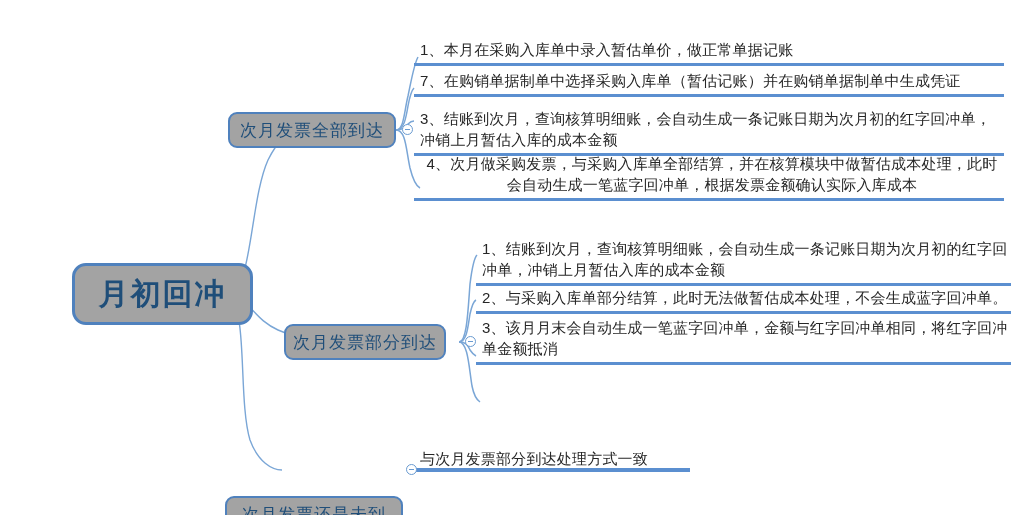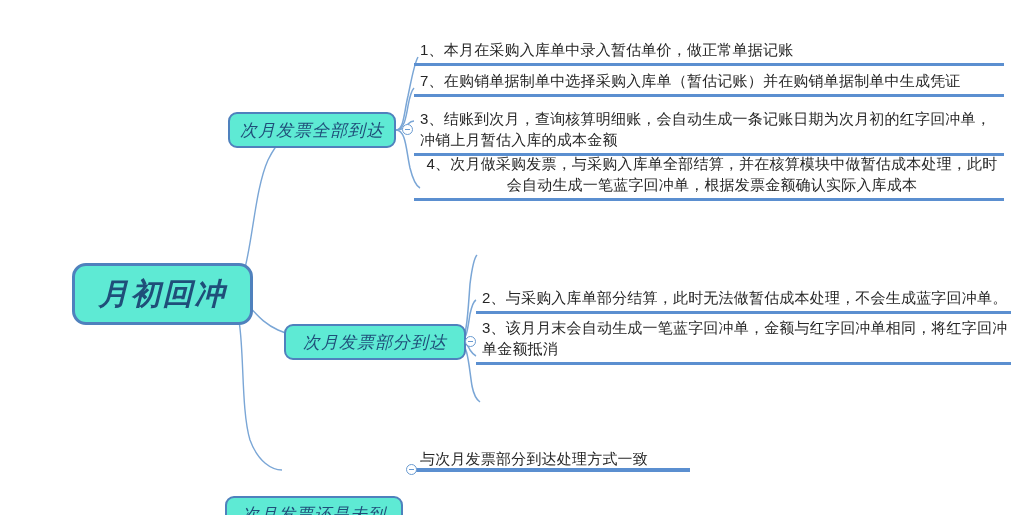--- a/index.html
+++ b/index.html
@@ -11,24 +11,23 @@
   #canvas{position:absolute;left:0;top:0;width:1019px;height:515px;}
   svg.lines{position:absolute;left:0;top:0;width:1019px;height:515px;pointer-events:none;}
 
   
   .node{
     position:absolute;
     box-sizing:border-box;
     display:flex;align-items:center;justify-content:center;
     border-radius:10px;
     border:2px solid #4f81bd;
-    background:#5eead4;
+    background:#a3a3a3;
     color:#1f4e79;
     white-space:nowrap;
-    font-style:italic;
   }
   .node.root{
     border-width:3px;
     border-radius:14px;
     font-size:30px;
     font-weight:bold;
     letter-spacing:2px;
     margin-left:24px;
   }
   .node.branch{
@@ -118,25 +117,28 @@
   </div>
 
   <div class="leaf" style="left:414px;top:107px;width:590px;">
     <span>3、结账到次月，查询核算明细账，会自动生成一条记账日期为次月初的红字回冲单，冲销上月暂估入库的成本金额</span>
   </div>
 
   <div class="leaf" style="left:414px;top:152px;width:590px;text-align:center;">
     <span>4、次月做采购发票，与采购入库单全部结算，并在核算模块中做暂估成本处理，此时会自动生成一笔蓝字回冲单，根据发票金额确认实际入库成本</span>
   </div>
 
-  <div class="node branch" style="left:284px;top:324px;width:182px;height:36px;">
+  <div class="node branch" style="left:284px;top:324px;width:162px;height:36px;">
     <span>次月发票部分到达</span>
   </div>
   <div class="collapse" style="left:465px;top:336px;"></div>
 
+  <div class="leaf" style="left:476px;top:237px;width:535px;">
+    <span>1、结账到次月，查询核算明细账，会自动生成一条记账日期为次月初的红字回冲单，冲销上月暂估入库的成本金额</span>
+  </div>
 
   <div class="leaf" style="left:476px;top:286px;width:535px;">
     <span>2、与采购入库单部分结算，此时无法做暂估成本处理，不会生成蓝字回冲单。</span>
   </div>
 
   <div class="leaf" style="left:476px;top:316px;width:535px;">
     <span>3、该月月末会自动生成一笔蓝字回冲单，金额与红字回冲单相同，将红字回冲单金额抵消</span>
   </div>
 
 

